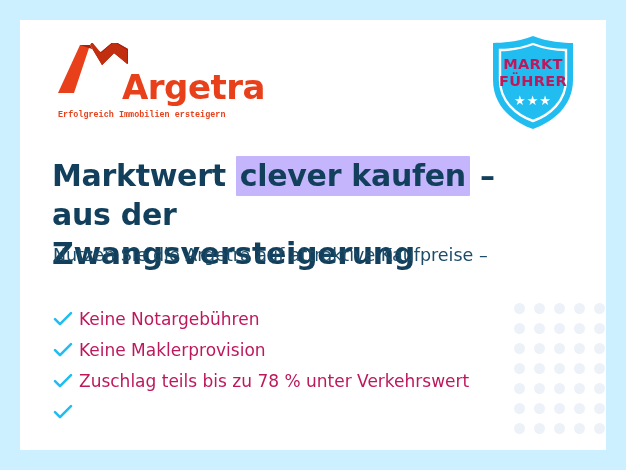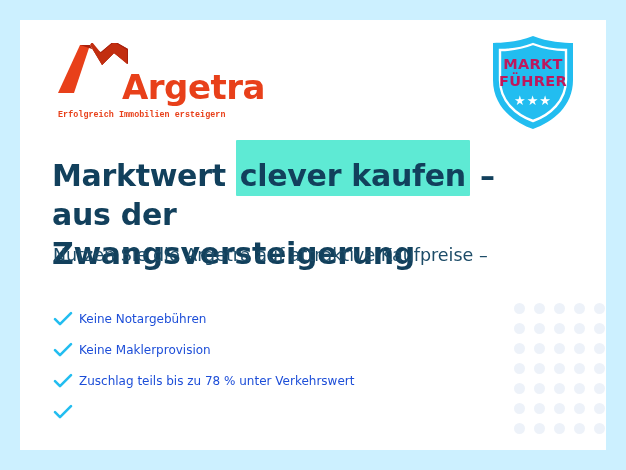--- a/index.html
+++ b/index.html
@@ -118,22 +118,22 @@
     top: 116px;
     width: 480px;
     color: #12405C;
     font-size: 30px;
     font-weight: bold;
     line-height: 39px;
     letter-spacing: -0.3px;
     font-family: "DejaVu Sans", sans-serif;
   }
   #headline .hl {
-    background: #5eead4;
-    padding: 18px 4px 3px 4px;
+    background: #c4b5fd;
+    padding: 2px 4px 3px 4px;
     border-radius: 1px;
     box-decoration-break: clone;
     -webkit-box-decoration-break: clone;
   }
 
   
   #subheadline {
     position: absolute;
     left: 33px;
     top: 203px;
@@ -158,22 +158,22 @@
     align-items: center;
   }
   #bullet-list .check-icon {
     width: 26px;
     height: 22px;
     flex: 0 0 26px;
     display: flex;
     align-items: center;
   }
   #bullet-list .bullet-label {
-    color: #1d4ed8;
-    font-size: 12px;
+    color: #be185d;
+    font-size: 17px;
     line-height: 18px;
     white-space: nowrap;
     font-family: "DejaVu Sans", sans-serif;
   }
 </style>
 </head>
 <body>
 
 <div id="ad-card">
 

